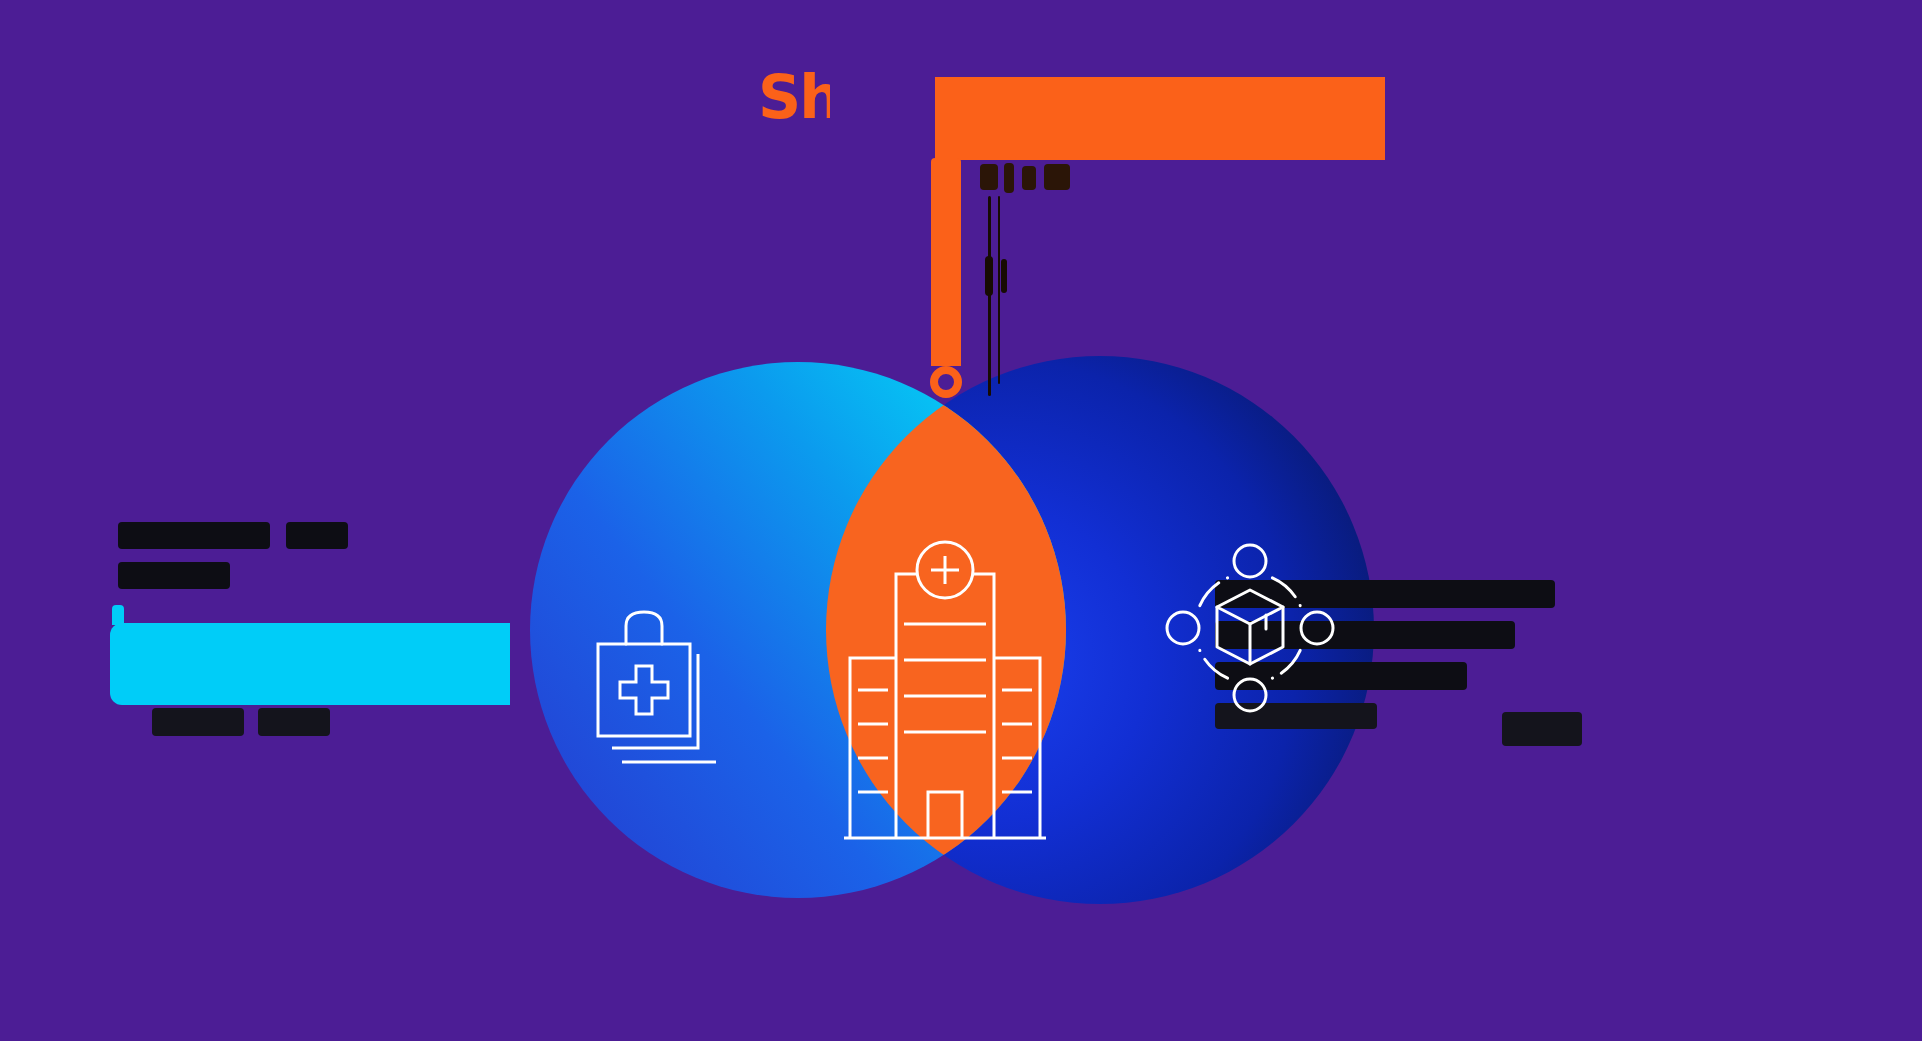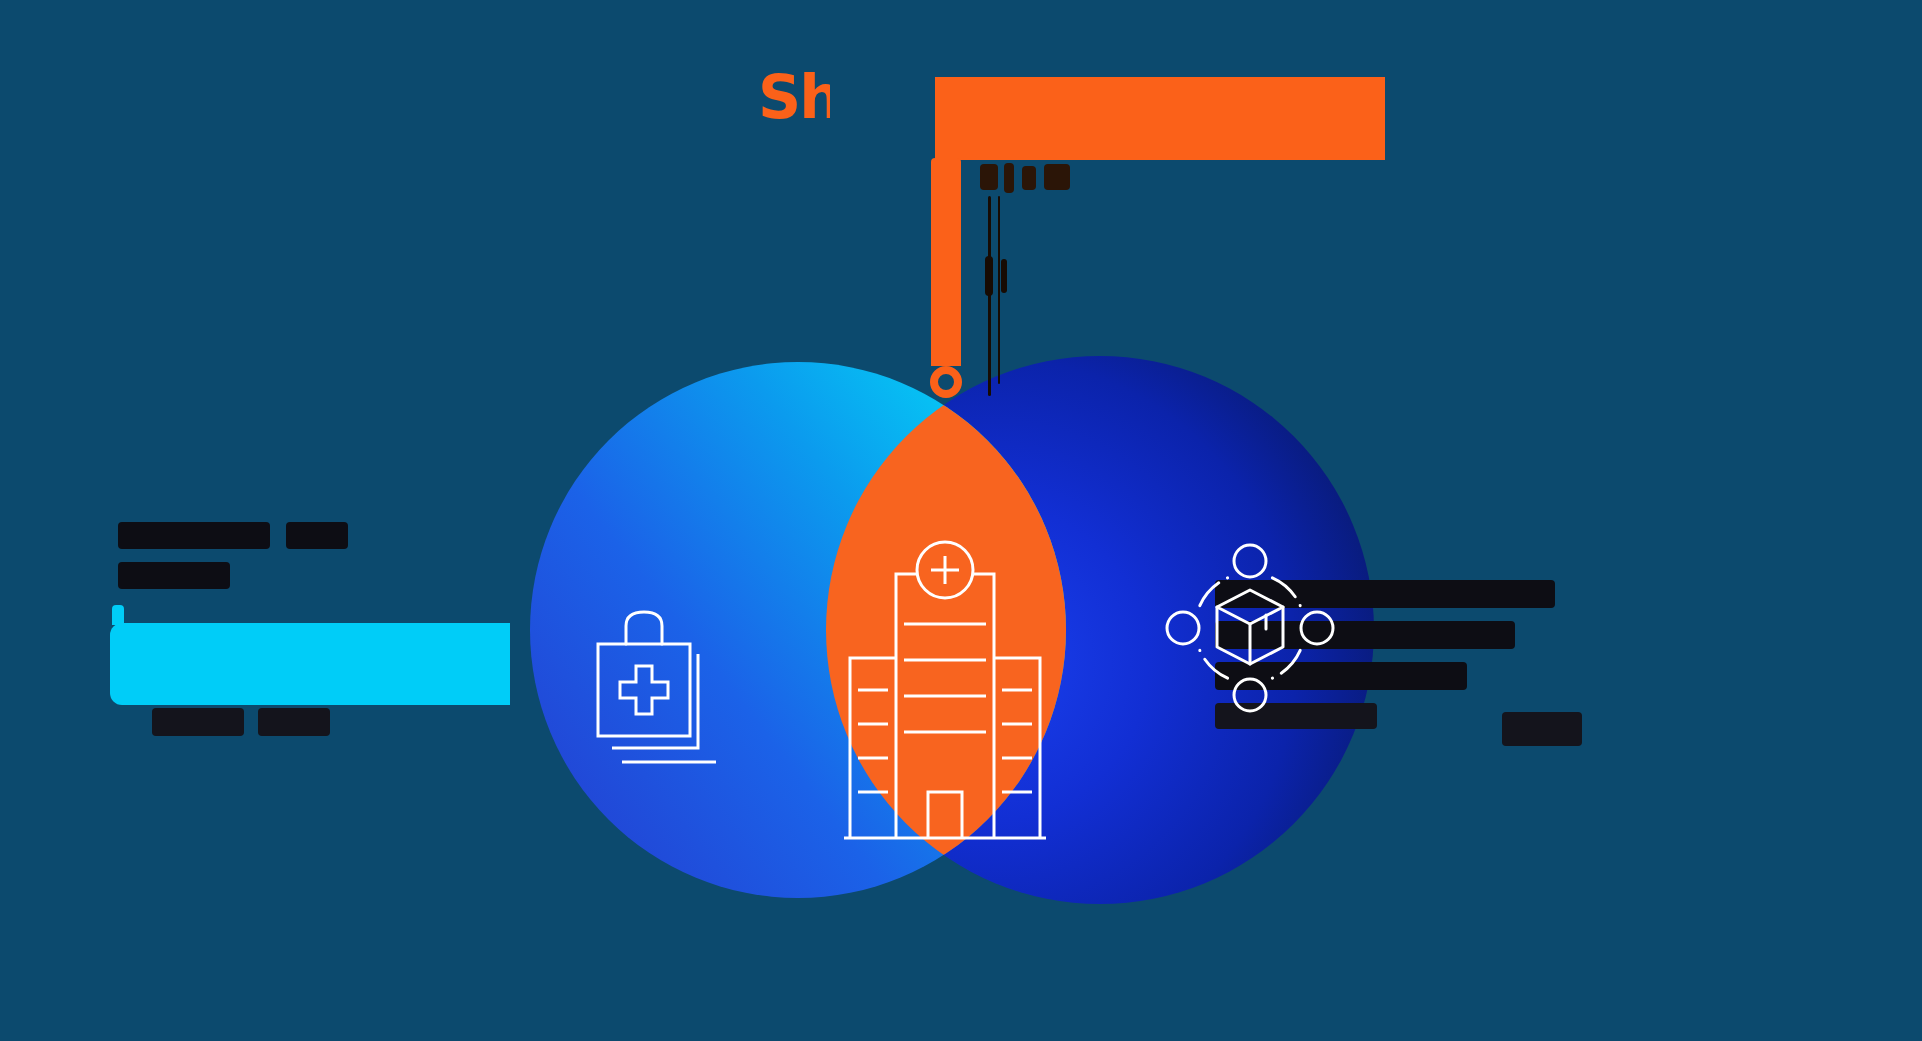--- a/index.html
+++ b/index.html
@@ -1,16 +1,16 @@
 <!DOCTYPE html>
 <html><head>
 <meta charset="utf-8">
 <style>
   html,body{margin:0;padding:0;background:#000;}
-  #canvas{position:relative;width:1922px;height:1041px;background:#0c4a6e;overflow:hidden;
+  #canvas{position:relative;width:1922px;height:1041px;background:#4c1d95;overflow:hidden;
           font-family:"DejaVu Sans",sans-serif;}
   .abs{position:absolute;}
   
   .circle{position:absolute;border-radius:50%;}
   .circle-right{left:826px;top:356px;width:548px;height:548px;
     background:radial-gradient(circle at 30% 56%, #1a40ee 0%, #122fd4 32%, #0b23ab 62%, #081868 88%, #071253 100%);}
   .circle-left{left:530px;top:362px;width:536px;height:536px;
     background:linear-gradient(52deg, #2340d2 6%, #1b62e8 38%, #0b9bee 66%, #06c6f4 86%, #2fd4fb 100%);}
   .lens-wrap{position:absolute;inset:0;clip-path:circle(268px at 798px 630px);}
   .lens-fill{position:absolute;inset:0;background:#f8641f;clip-path:circle(274px at 1100px 630px);}

